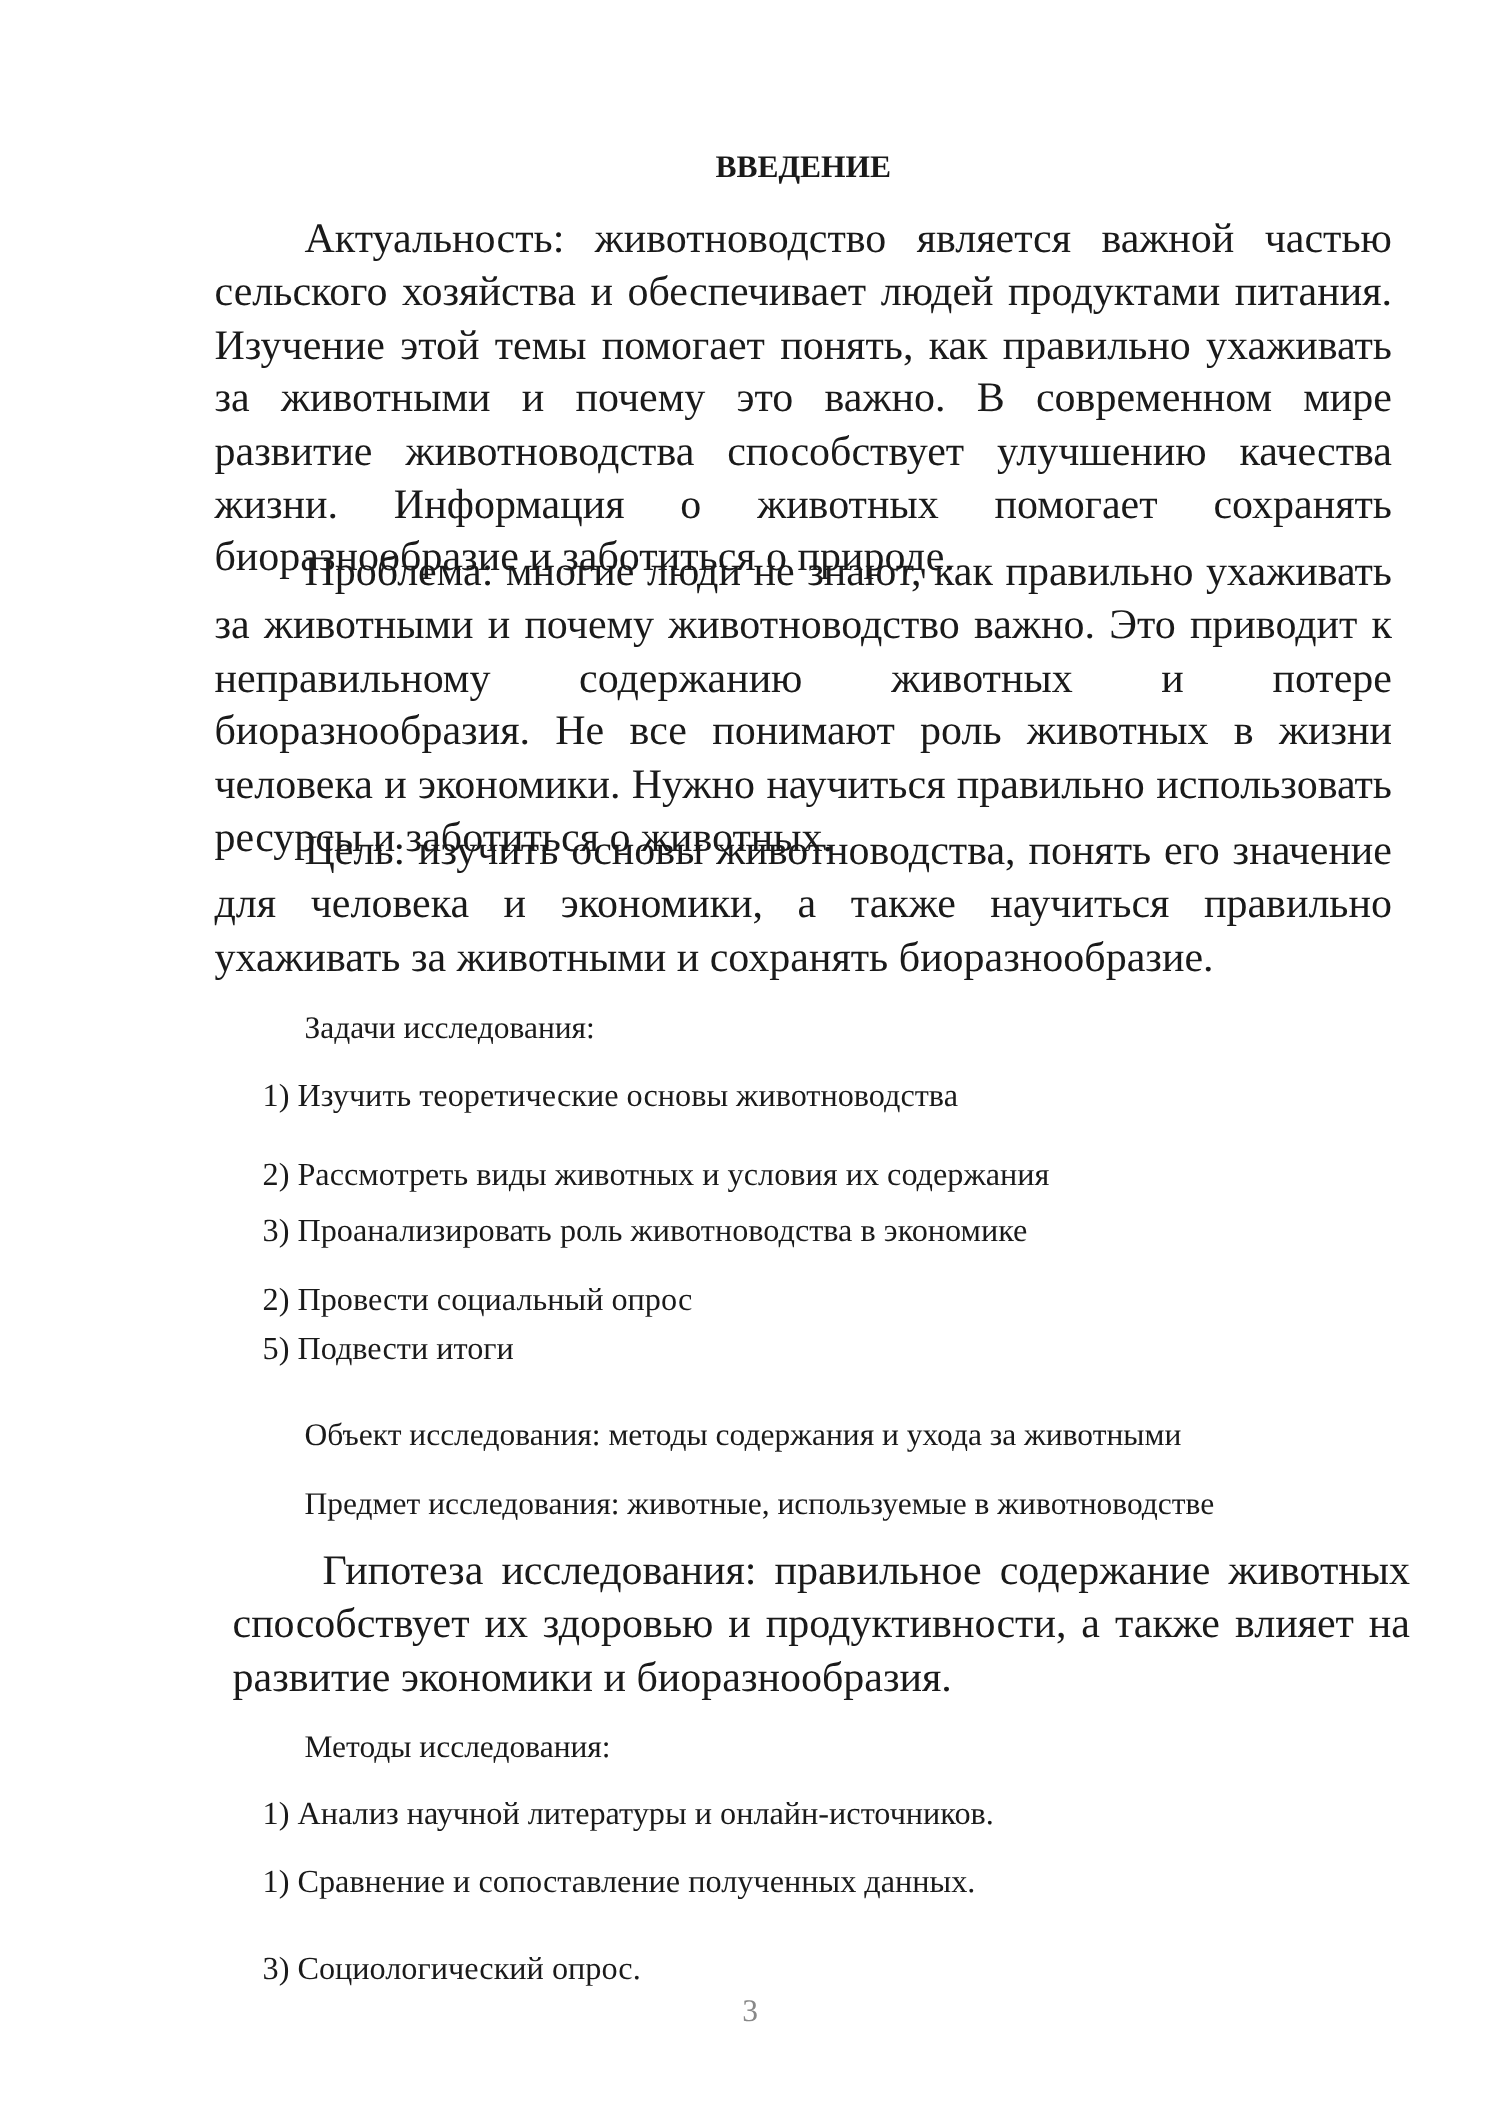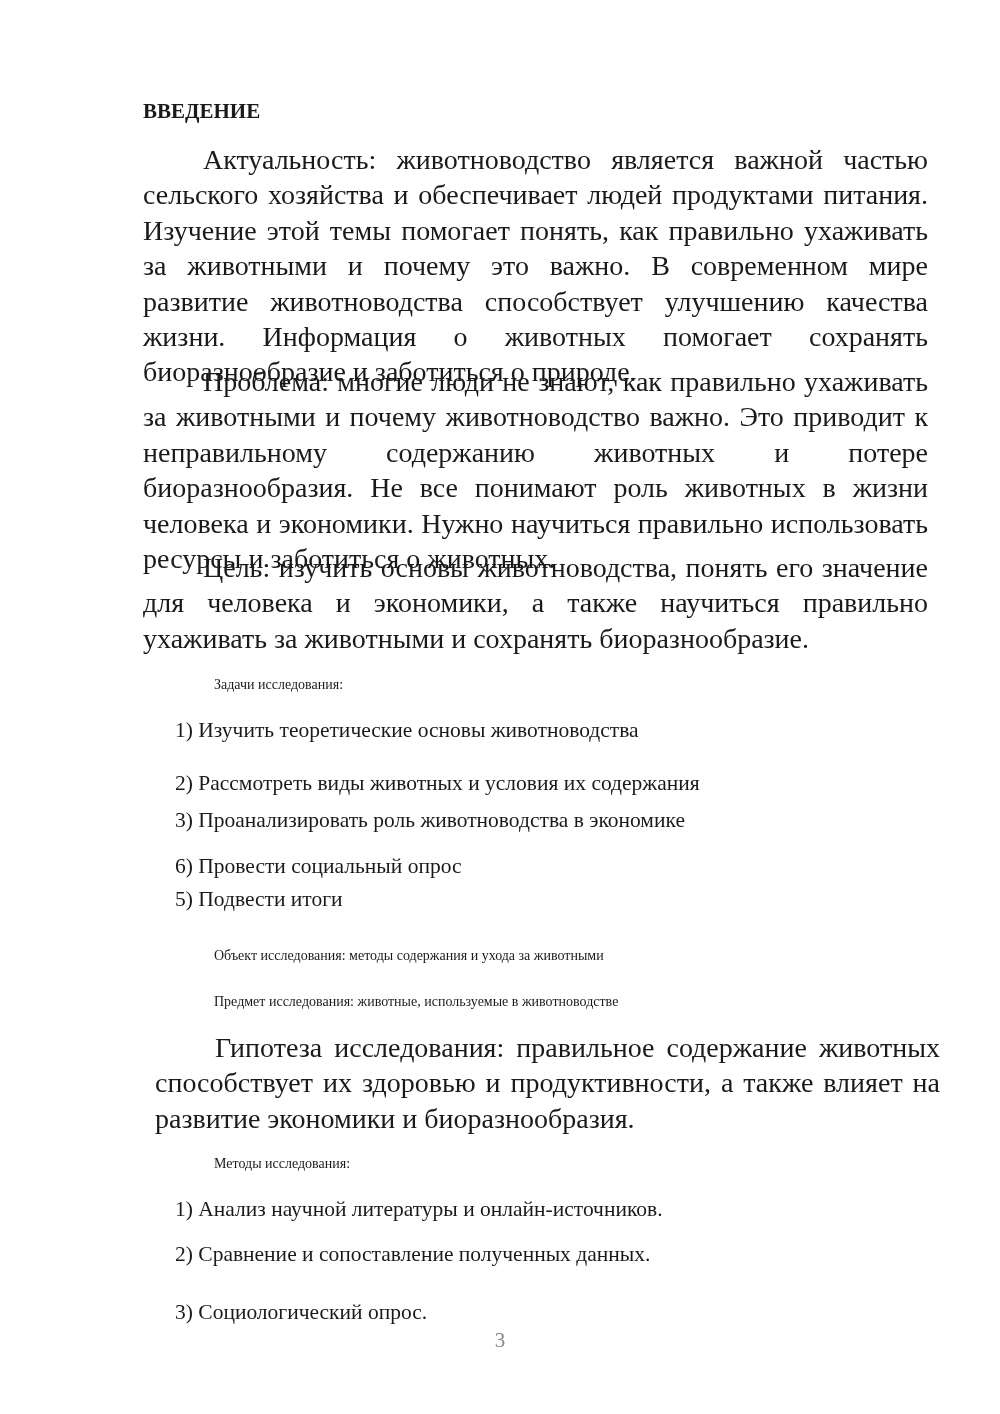--- a/index.html
+++ b/index.html
@@ -1,23 +1,23 @@
 <!DOCTYPE html>
 <html><head>
 <meta charset="utf-8">
 <style>
   html, body { margin: 0; padding: 0; background: #ffffff; }
   body { width: 1000px; height: 1414px; position: relative; overflow: hidden;
          font-family: "Liberation Serif", "DejaVu Serif", serif; color: #1a1a1a; }
   .page { position: absolute; left: 143px; top: 0; width: 785px; }
-  .title { position: absolute; top: 98px; left: 0; width: 785px; 
+  .title { position: absolute; top: 98px; left: 0; width: 785px; text-align: center;
            font-weight: bold; font-size: 21px; line-height: 26px; }
   .para { position: absolute; left: 0; width: 785px; font-size: 28px; line-height: 35.4px;
           text-align: justify; text-indent: 60px; margin: 0; }
-  .line { position: absolute; left: 60px; font-size: 14px; line-height: 26px; white-space: nowrap; margin-left: 11px; }
+  .line { position: absolute; left: 60px; font-size: 21px; line-height: 26px; white-space: nowrap; }
   .item { position: absolute; left: 32px; font-size: 21.5px; line-height: 26px; white-space: nowrap; }
   .pagenum { position: absolute; top: 1328px; left: 0; width: 1000px; text-align: center;
              font-size: 21px; color: #888888; }
 </style>
 </head>
 <body>
 
 <div class="page">
   <div class="title">ВВЕДЕНИЕ</div>
 
@@ -26,31 +26,31 @@
   <p class="para" style="top:364px;">Проблема: многие люди не знают, как правильно ухаживать за животными и почему животноводство важно. Это приводит к неправильному содержанию животных и потере биоразнообразия. Не все понимают роль животных в жизни человека и экономики. Нужно научиться правильно использовать ресурсы и заботиться о животных.</p>
 
   <p class="para" style="top:550px;font-family:Liberation Serif, serif;">Цель: изучить основы животноводства, понять его значение для человека и экономики, а также научиться правильно ухаживать за животными и сохранять биоразнообразие.</p>
 
   <div class="line" style="top:672px;">Задачи исследования:</div>
 
   <div>
     <div class="item" style="top:717px;">1) Изучить теоретические основы животноводства</div>
     <div class="item" style="top:770px;">2) Рассмотреть виды животных и условия их содержания</div>
     <div class="item" style="top:807px;text-align:right;">3) Проанализировать роль животноводства в экономике</div>
-    <div class="item" style="top:853px;">6) Провести социальный опрос</div>
+    <div class="item" style="top:853px;">2) Провести социальный опрос</div>
     <div class="item" style="top:886px;">5) Подвести итоги</div>
   </div>
 
   <div class="line" style="top:943px;">Объект исследования: методы содержания и ухода за животными</div>
   <div class="line" style="top:989px;">Предмет исследования: животные, используемые в животноводстве</div>
 
   <p class="para" style="top:1030px;margin-left:12px;">Гипотеза исследования: правильное содержание животных способствует их здоровью и продуктивности, а также влияет на развитие экономики и биоразнообразия.</p>
 
   <div class="line" style="top:1151px;">Методы исследования:</div>
 
   <div>
     <div class="item" style="top:1196px;text-align:right;">1) Анализ научной литературы и онлайн-источников.</div>
-    <div class="item" style="top:1241px;">2) Сравнение и сопоставление полученных данных.</div>
+    <div class="item" style="top:1241px;">1) Сравнение и сопоставление полученных данных.</div>
     <div class="item" style="top:1287px;margin-top:12px;">3) Социологический опрос.</div>
   </div>
 </div>
 
 <div class="pagenum">3</div>
 
 </body></html>

